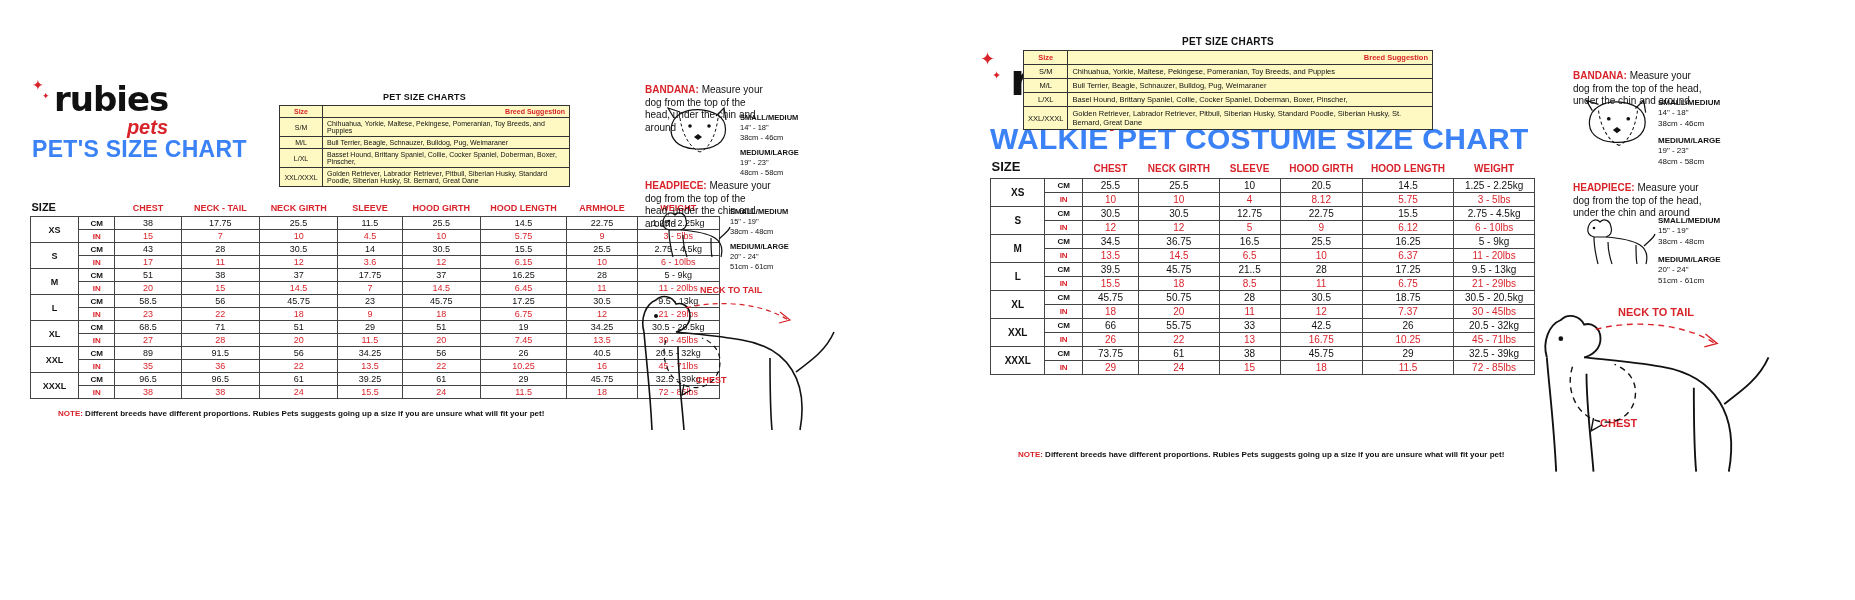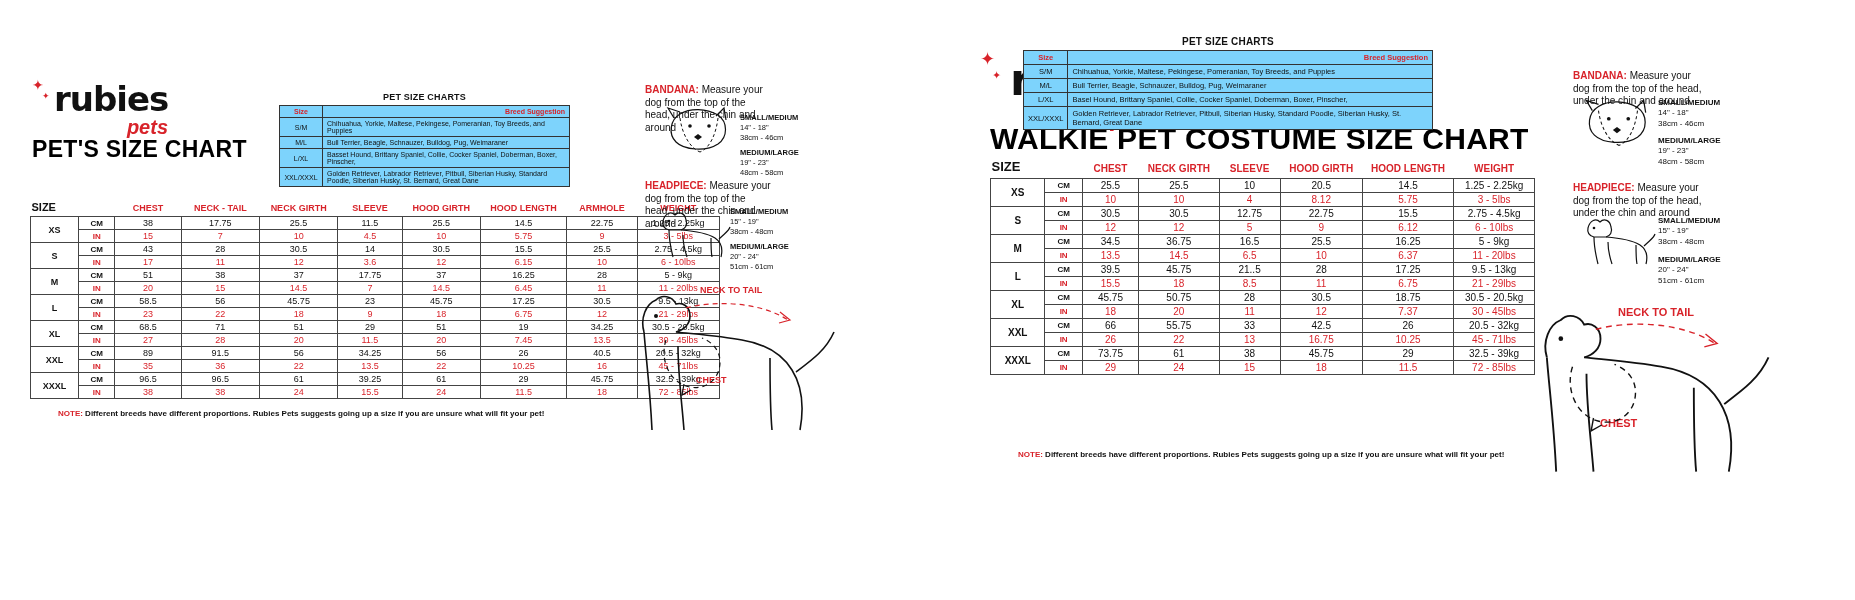--- a/index.html
+++ b/index.html
@@ -34,30 +34,30 @@
   .star{
     position:absolute;
     color:#d8232a;
     line-height:1;
   }
 
   
   .doc-title{
     position:absolute;
     font-weight:bold;
-    color:#000000;
+    color:#3b82f6;
     letter-spacing:.3px;
   }
 
   
   .breed-table{
     position:absolute;
     border-collapse:collapse;
     font-size:7px;
-    background:#7dd3fc;
+    background:#fef9c3;
   }
   .breed-table caption{
     caption-side:top;
     font-weight:bold;
     font-size:9px;
     padding-bottom:3px;
     color:#111;
     letter-spacing:.2px;
   }
   .breed-table th,.breed-table td{

